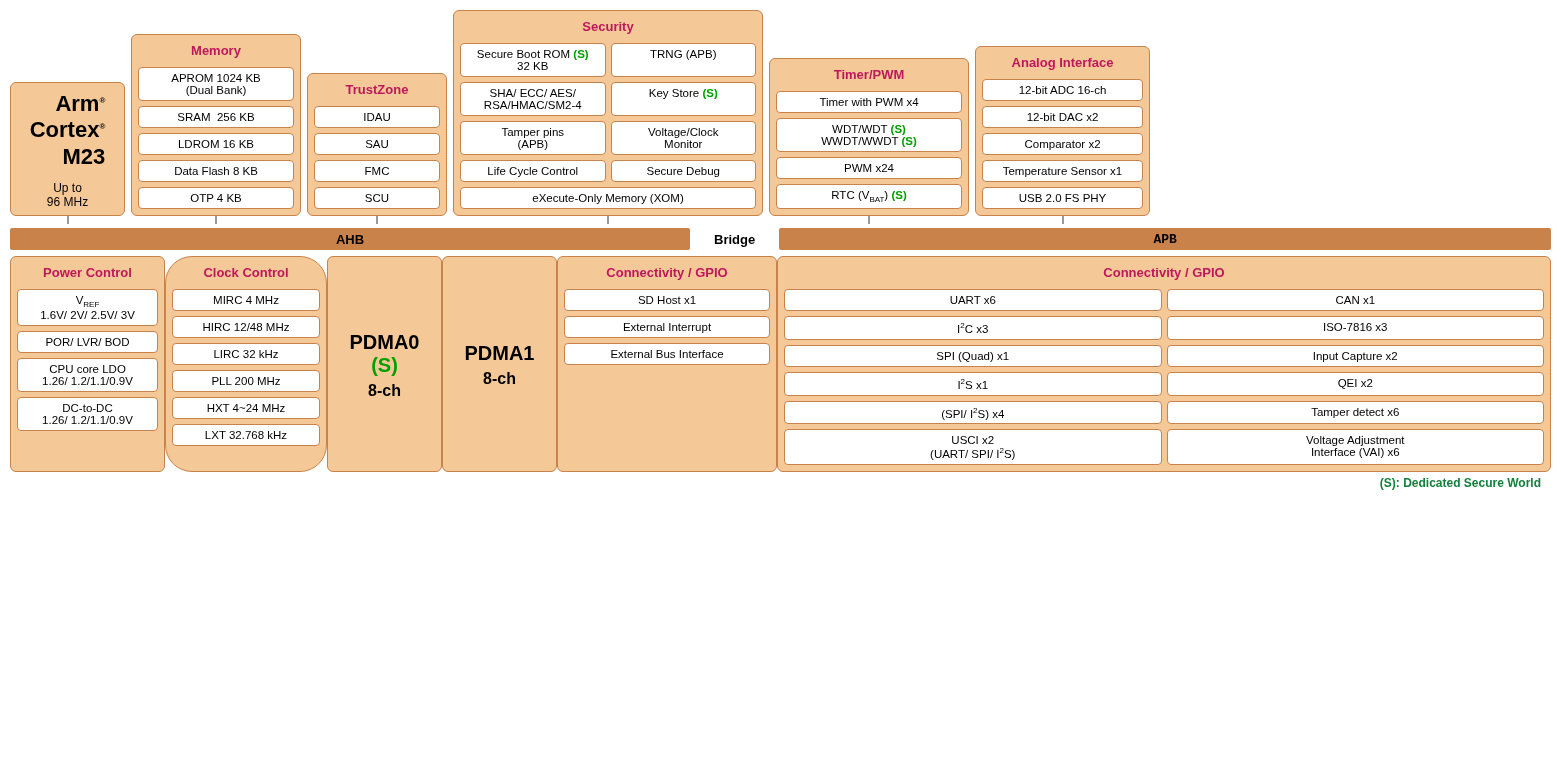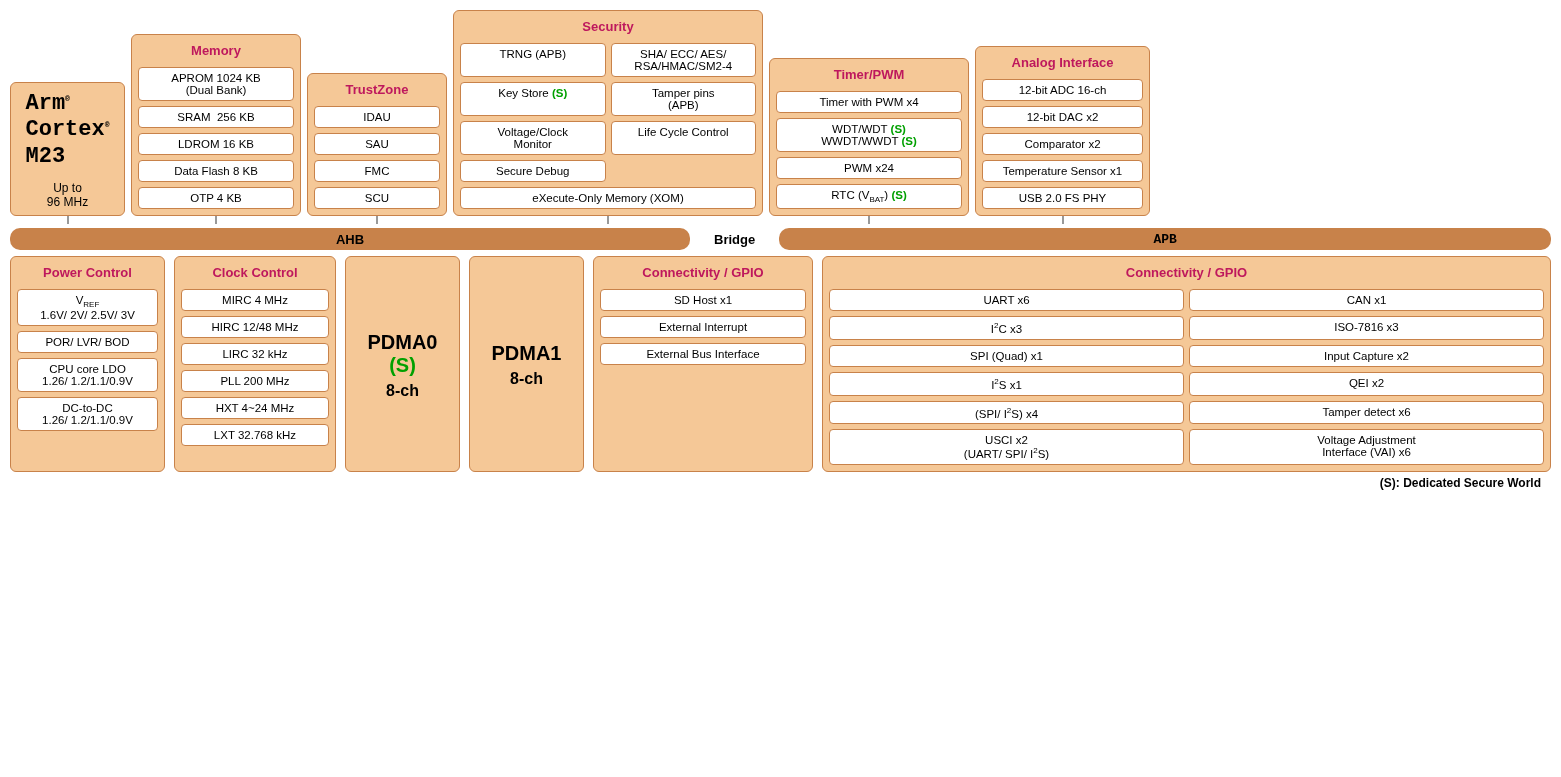--- a/index.html
+++ b/index.html
@@ -48,23 +48,22 @@
 
     
     .arm-block {
       width: 115px;
       min-width: 115px;
       justify-content: center;
     }
     .arm-title {
       font-size: 22px;
       font-weight: bold;
-      text-align: left;
+      text-align: right;
       line-height: 1.2;
-      font-family: Liberation Mono, monospace;
     }
     .arm-sub {
       font-size: 12px;
       text-align: center;
       margin-top: 6px;
     }
     sup { font-size: 8px; }
 
     
     .memory-block { width: 170px; min-width: 170px; }
@@ -96,50 +95,50 @@
     }
     .bus-bar {
       background: #c8824a;
       height: 22px;
       display: flex;
       align-items: center;
       justify-content: center;
       color: #000;
       font-weight: bold;
       font-size: 13px;
-      border-radius: 10px;
+      border-radius: 2px;
     }
     .ahb-bar {
       width: 680px;
     }
     .bridge-label {
       padding: 0 24px;
       font-size: 13px;
       font-weight: bold;
       color: #000;
       text-align: center;
       white-space: nowrap;
     }
     .apb-bar {
       flex: 1;
       font-family: Liberation Mono, monospace;
     }
 
     .bottom-row {
       display: flex;
       flex-direction: row;
-      gap: 9px;
+      gap: 0;
       margin-top: 6px;
       align-items: stretch;
     }
 
     
     .power-block { width: 155px; min-width: 155px; }
     
-    .clock-block { width: 162px; min-width: 162px; }
+    .clock-block { width: 162px; min-width: 162px; border-radius: 27px; }
     
     .pdma-block {
       width: 115px;
       min-width: 115px;
       justify-content: center;
     }
     .pdma-title {
       font-size: 20px;
       font-weight: bold;
       text-align: center;
@@ -151,21 +150,21 @@
     .conn-right-inner {
       display: grid;
       grid-template-columns: 1fr 1fr;
       gap: 5px;
       width: 100%;
     }
     sub { font-size: 8px; }
 
     .footnote {
       text-align: right;
-      color: #000000;
+      color: #15803d;
       font-weight: bold;
       font-size: 12px;
       margin-top: 4px;
       padding-right: 10px;
     }
 
     
     .connector {
       width: 2px;
       background: #999;
@@ -226,20 +225,21 @@
         <div class="inner-box">FMC</div>
         <div class="inner-box">SCU</div>
       </div>
       <div class="connector"></div>
     </div>
 
     <div class="block-col">
       <div class="block security-block">
         <div class="block-title">Security</div>
         <div class="security-inner">
+          <div class="inner-box">Secure Boot ROM <span class="green">(S)</span> 32 KB</div>
           <div class="inner-box">TRNG (APB)</div>
           <div class="inner-box">SHA/ ECC/ AES/<br>RSA/HMAC/SM2-4</div>
           <div class="inner-box">Key Store <span class="green">(S)</span></div>
           <div class="inner-box">Tamper pins<br>(APB)</div>
           <div class="inner-box">Voltage/Clock<br>Monitor</div>
           <div class="inner-box">Life Cycle Control</div>
           <div class="inner-box">Secure Debug</div>
           <div class="inner-box full-width">eXecute-Only Memory (XOM)</div>
         </div>
       </div>

